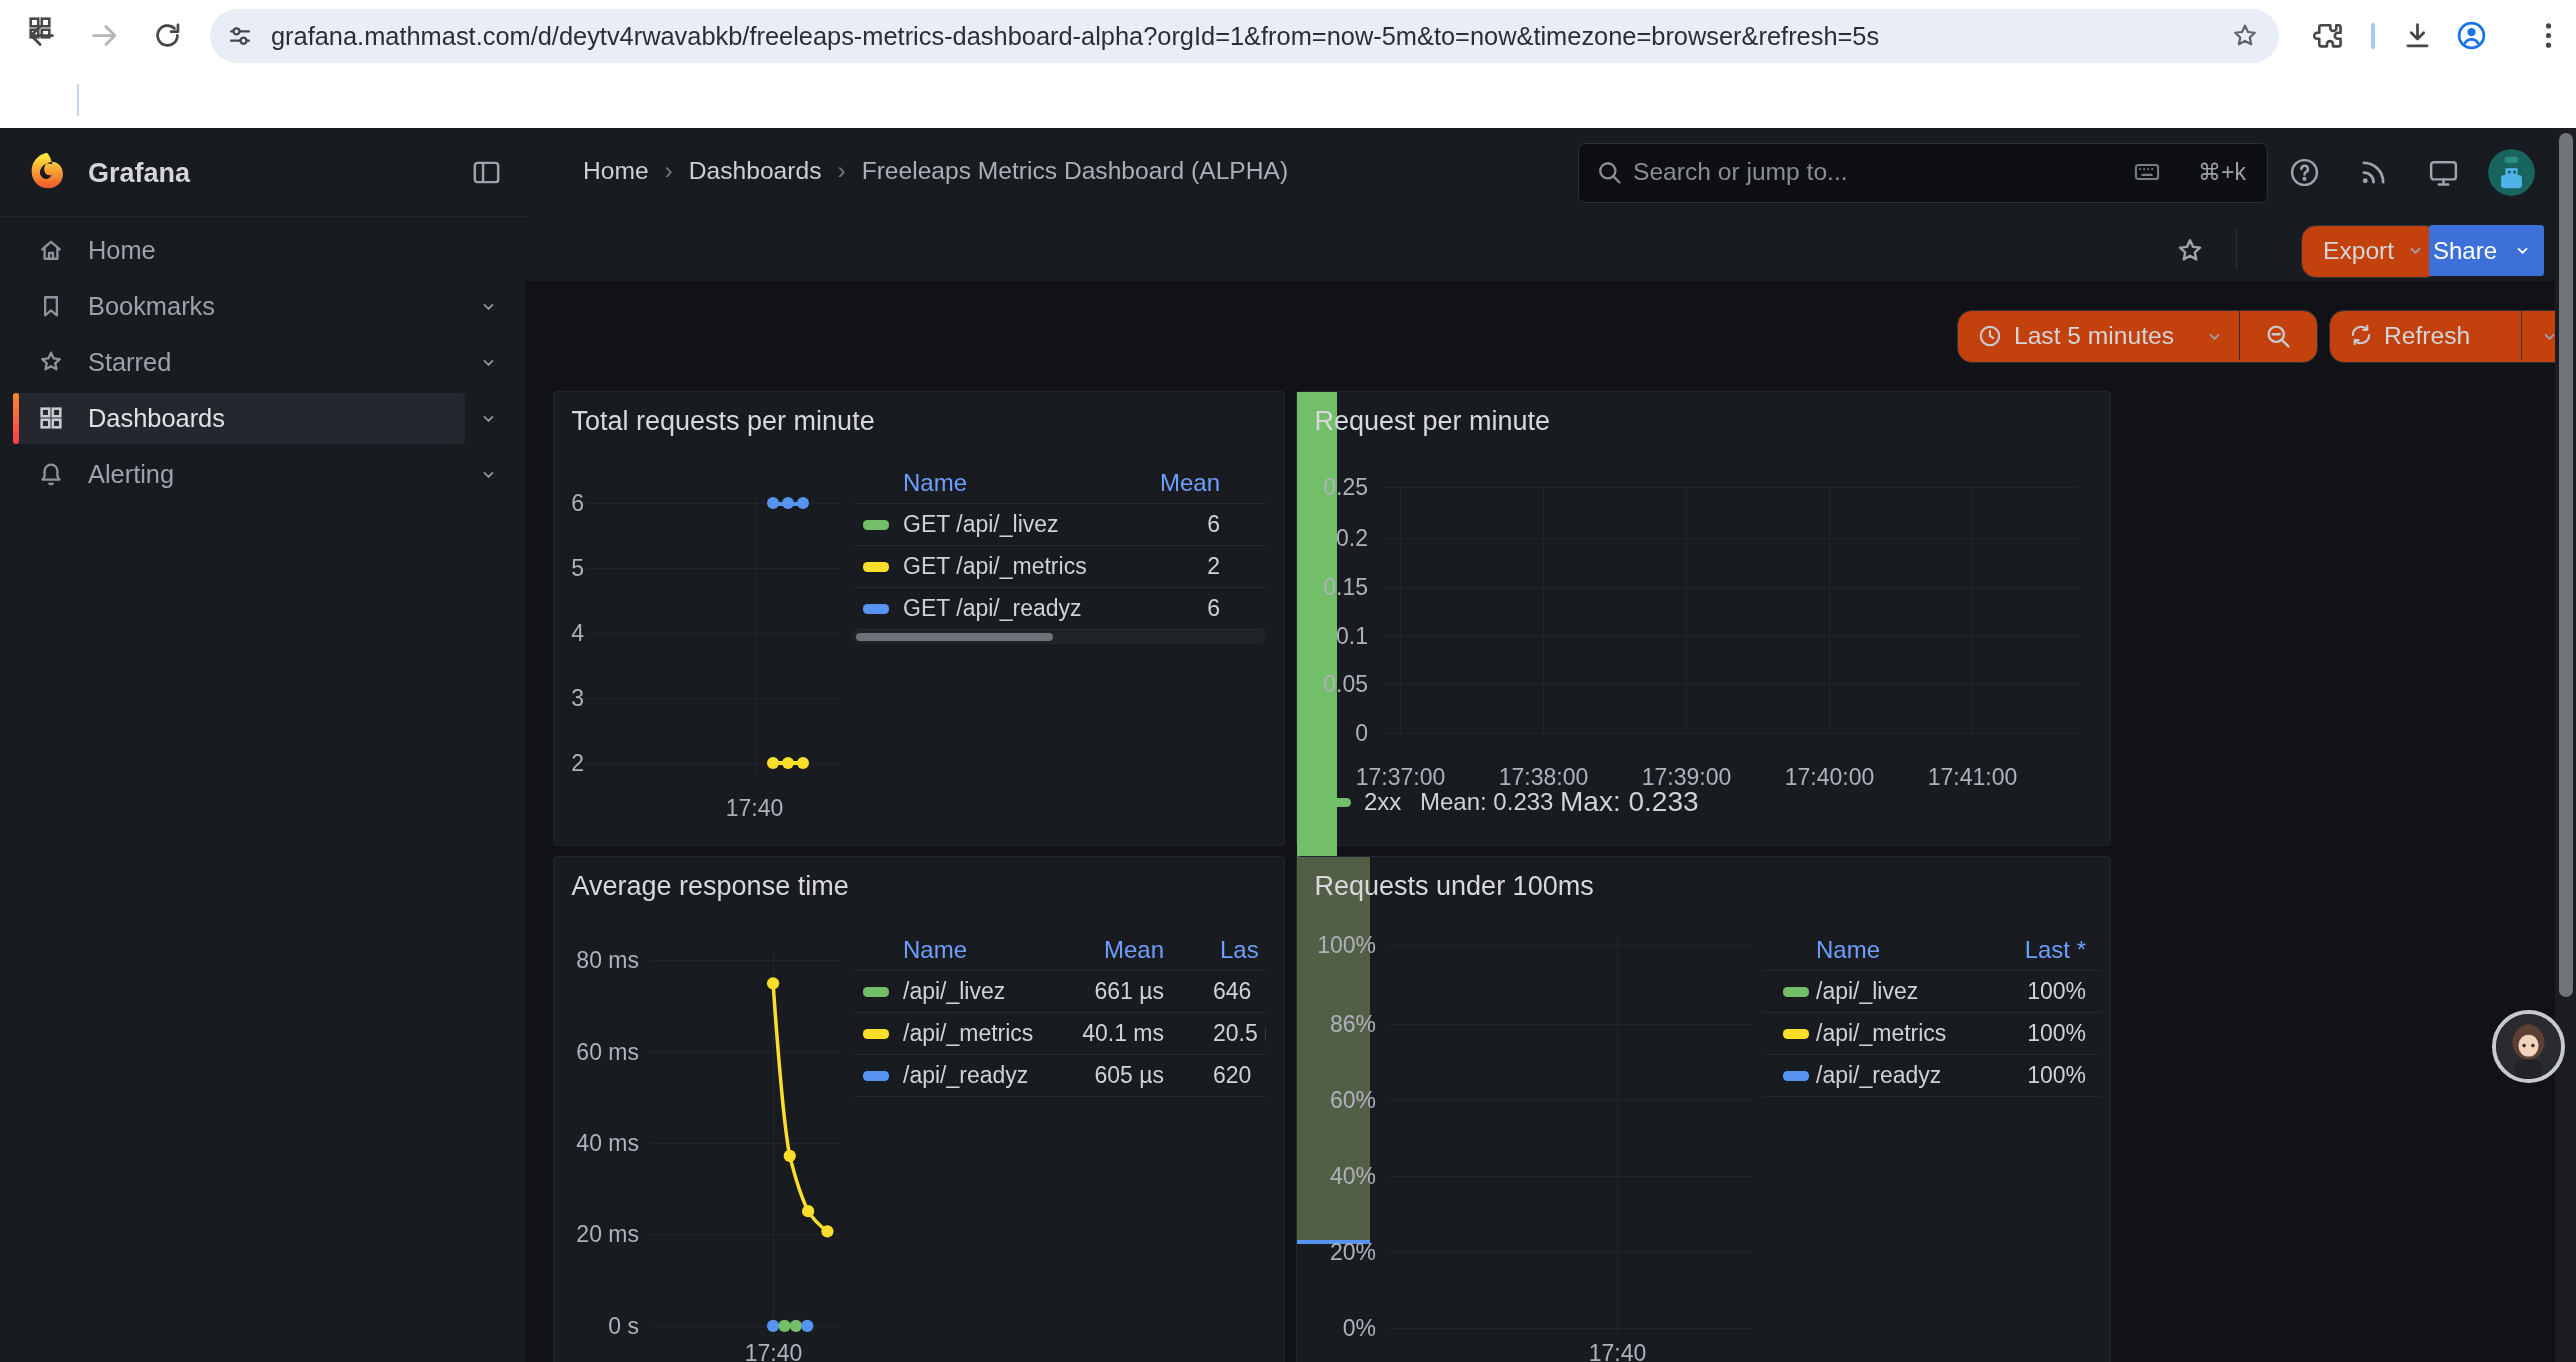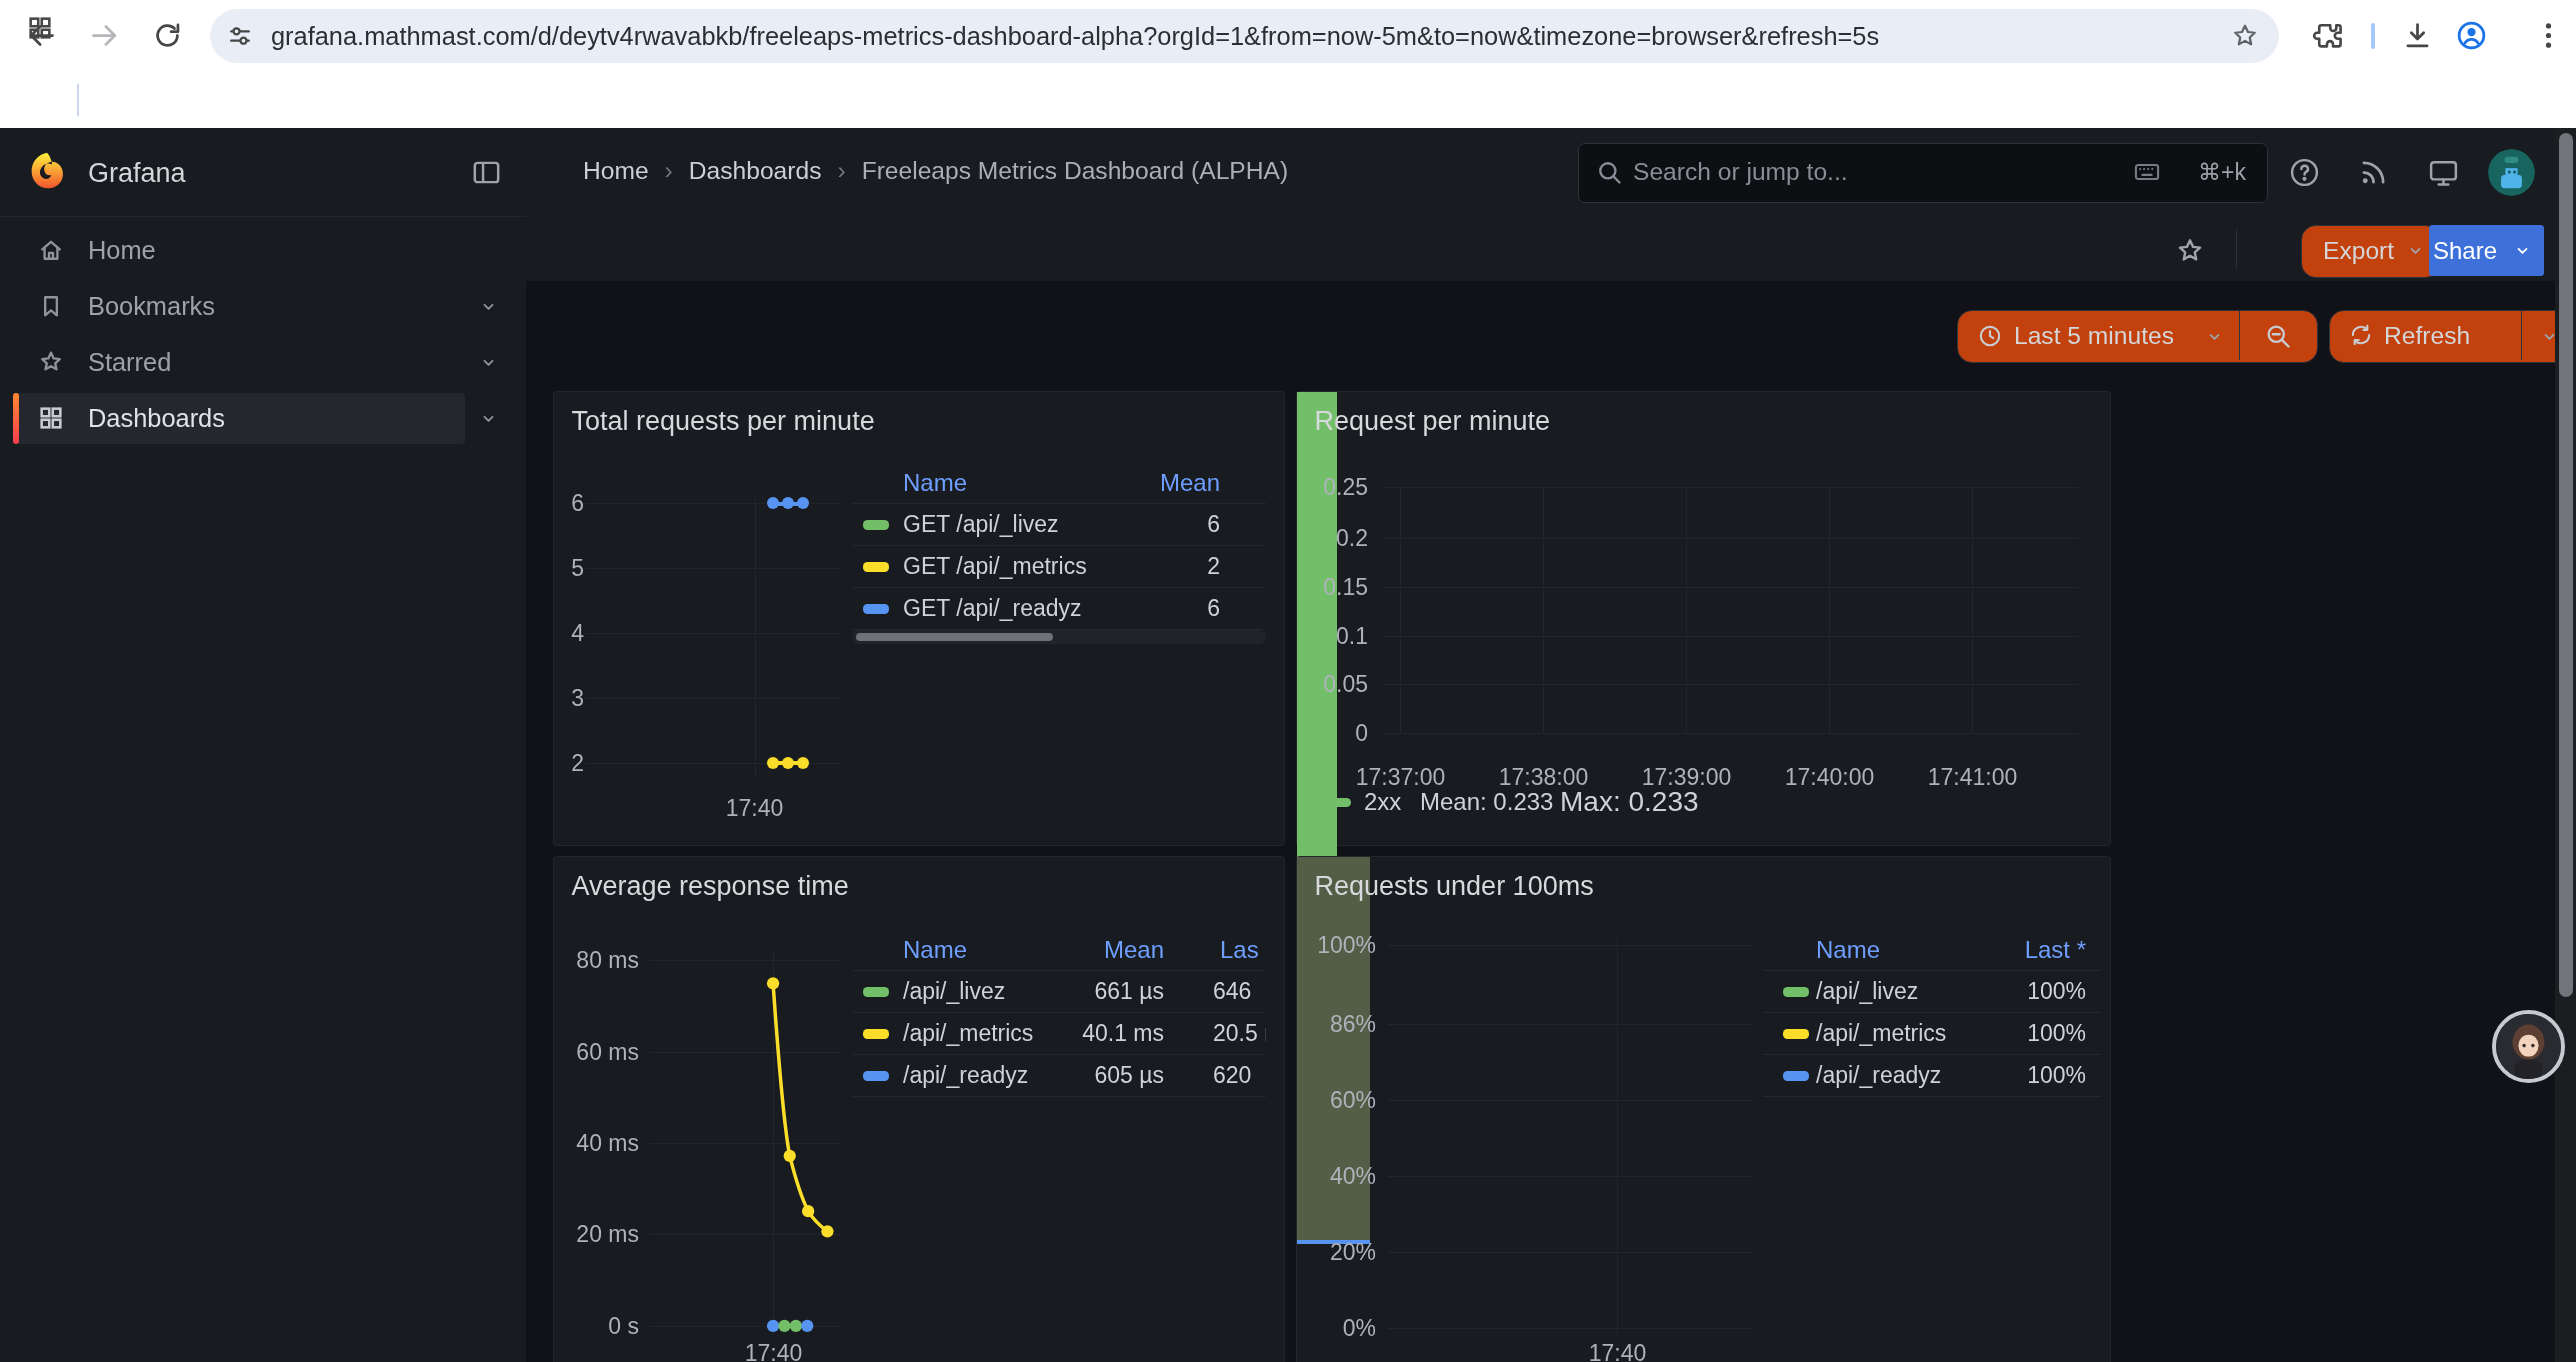--- a/index.html
+++ b/index.html
@@ -141,21 +141,21 @@
       <svg class="ic" viewBox="0 0 100 100" width="44" height="44">
         <defs>
             <linearGradient id="glogo" x1="0" y1="0" x2="0" y2="1">
               <stop offset="0" stop-color="#FFF23D"></stop>
               <stop offset="1" stop-color="#F2552C"></stop>
             </linearGradient>
           </defs>
         <path fill="url(#glogo)" fill-rule="evenodd" d="M50 6C29 10 15 27 15 48c0 24 18 41 41 39 20-2 32-18 30-36-2-16-14-26-28-24-10 2-16 10-14 20 2 8 8 12 16 10-2 8-12 12-20 6-8-6-8-18 0-26 6-6 14-8 22-4C60 21 56 12 50 6z"></path>
       </svg>
     </div>
-    <div class="abs" style="left:88px;top:30px;font-size:27px;font-weight:400;color:#D5D6DA;">Grafana</div>
+    <div class="abs" style="left:88px;top:30px;font-size:27px;font-weight:700;color:#D5D6DA;">Grafana</div>
     <div class="abs" style="left:470px;top:28px;width:33px;height:33px;color:#9EA3AC;">
       <svg class="ic" viewBox="0 0 24 24" width="33" height="33" fill="none" stroke="currentColor" stroke-width="1.8">
           <rect x="3.5" y="5" width="17" height="14" rx="2"></rect>
           <path d="M9.5 5v14"></path>
         </svg>
     </div>
     <div class="abs" style="left:0;top:88px;width:526px;height:0.9px;background:#23262C;"></div>
 
     <div class="abs" style="left:0;top:95px;width:526px;height:54px;">
       <span class="navicon" style="top:13px;">
@@ -198,20 +198,34 @@
       <div class="abs" style="left:13px;top:1.8px;width:6.1px;height:51px;border-radius:3.5px;background:linear-gradient(180deg,#FF8833,#F53E4C);"></div>
       <span class="navicon" style="top:13px;color:#C9CBD1;">
         <svg class="ic" viewBox="0 0 24 24" width="28" height="28" fill="none" stroke="currentColor" stroke-width="2.2">
             <rect x="4" y="4" width="6.5" height="6.5"></rect>
             <rect x="13.5" y="4" width="6.5" height="6.5"></rect>
             <rect x="4" y="13.5" width="6.5" height="6.5"></rect>
             <rect x="13.5" y="13.5" width="6.5" height="6.5"></rect>
           </svg>
       </span>
       <span class="navlabel" style="color:#E2E3E7;">Dashboards</span>
+      <span class="chev" style="left:479px;top:17.5px;">
+        <svg class="ic" viewBox="0 0 24 24" width="19" height="19" fill="none" stroke="currentColor" stroke-width="2.4" stroke-linecap="round" stroke-linejoin="round">
+            <path d="M7 10l5 5 5-5"></path>
+          </svg>
+      </span>
+    </div>
+    <div class="abs" style="left:0;top:319px;width:526px;height:54px;">
+      <span class="navicon" style="top:13px;">
+        <svg class="ic" viewBox="0 0 24 24" width="28" height="28" fill="none" stroke="currentColor" stroke-width="2" stroke-linejoin="round">
+            <path d="M12 4a5.5 5.5 0 0 0-5.5 5.5V14l-1.8 2.8h14.6L17.5 14V9.5A5.5 5.5 0 0 0 12 4z"></path>
+            <path d="M10.2 19.6a2 2 0 0 0 3.6 0"></path>
+          </svg>
+      </span>
+      <span class="navlabel">Alerting</span>
       <span class="chev" style="left:479px;top:17.5px;">
         <svg class="ic" viewBox="0 0 24 24" width="19" height="19" fill="none" stroke="currentColor" stroke-width="2.4" stroke-linecap="round" stroke-linejoin="round">
             <path d="M7 10l5 5 5-5"></path>
           </svg>
       </span>
     </div>
   </div>
 
   <div class="gheader">
     <div class="abs" style="left:57px;top:29px;white-space:nowrap;">

